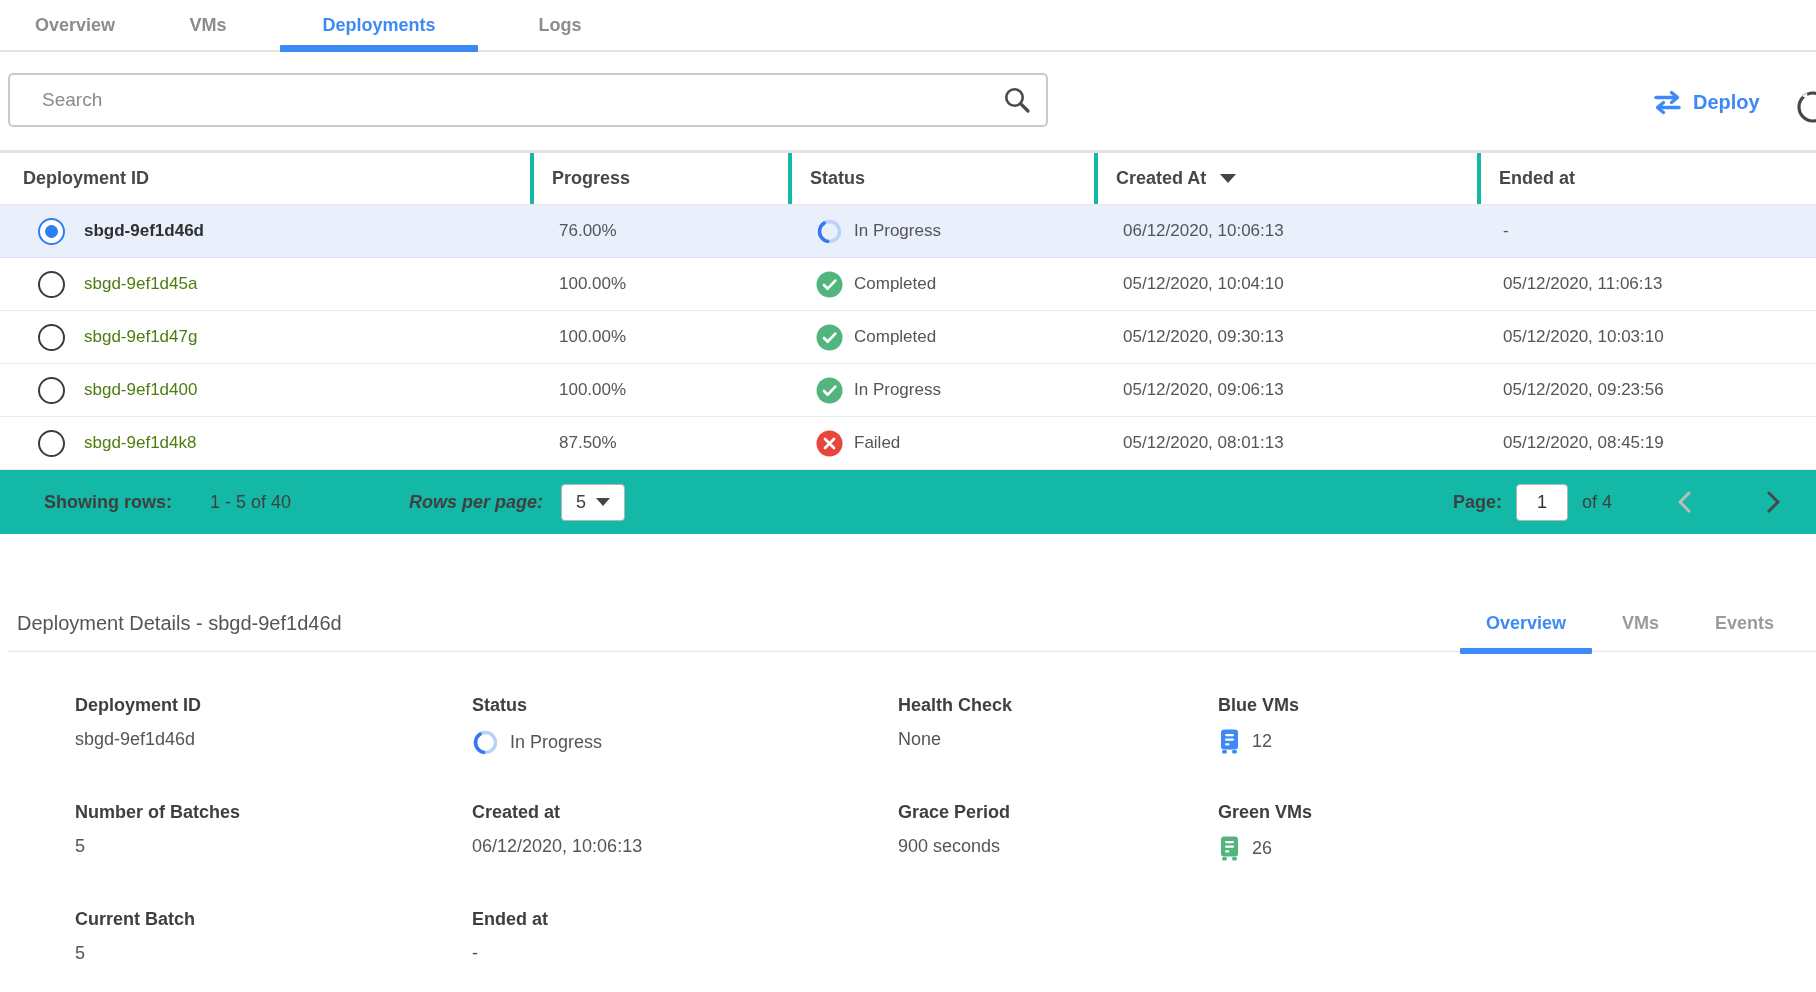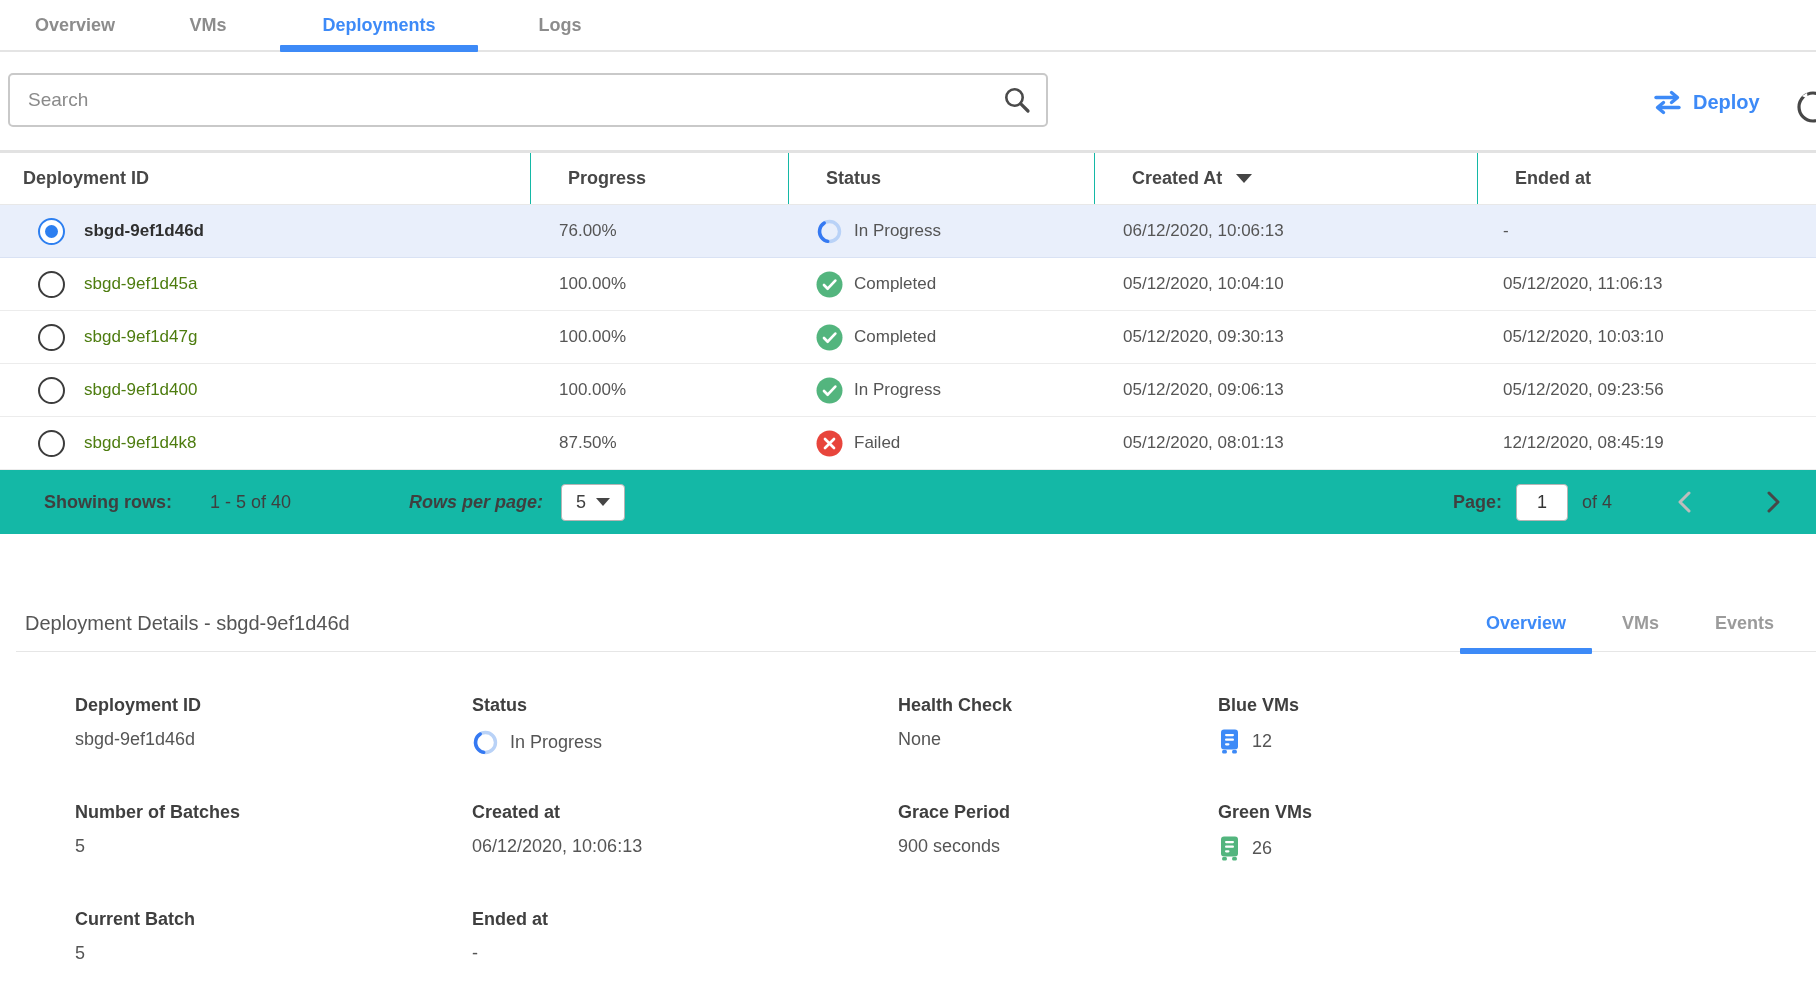--- a/index.html
+++ b/index.html
@@ -19,38 +19,38 @@
     font-weight:bold; font-size:18px; color:#8c8c8c; cursor:pointer; padding:0 10px; }
   .page-tab.w1{ width:130px; } .page-tab.w2{ width:96px; margin-left:20px; }
   .page-tab.w3{ width:206px; margin-left:20px; } .page-tab.w4{ width:116px; margin-left:20px; }
   .page-tab.active { color:var(--accent); }
   .page-tab.active::after { content:""; position:absolute; left:4px; right:4px; bottom:-2px;
     height:7px; background:var(--accent); border-radius:1px; }
 
   
   .search-box { position:absolute; left:8px; top:73px; width:1040px; height:54px;
     border:2px solid #c9c9c9; border-radius:5px; display:flex; align-items:center; background:#fff; }
-  .search-box input { flex:1; border:none; outline:none; height:100%; padding:0 18px;
+  .search-box input { flex:1; border:none; outline:none; height:100%; padding:0 32px;
     font-size:19px; color:#be185d; font-family:inherit; background:transparent; }
   .search-box input::placeholder { color:#8a8a8a; }
   .search-glass { margin-right:14px; cursor:pointer; }
 
   .deploy-btn { position:absolute; left:1652px; top:86px; height:32px; display:flex;
     align-items:center; gap:10px; color:var(--accent); font-weight:bold; font-size:20px;
     cursor:pointer; background:none; border:none; font-family:inherit;justify-content:center; }
   .refresh-partial { position:absolute; left:1794px; top:88px; cursor:pointer; }
 
   
   .dep-table { position:absolute; top:150px; left:0; right:0; }
   .thead { display:flex; height:55px; border-top:3px solid #e2e2e2; border-bottom:1px solid #e8e8e8;
     font-weight:bold; font-size:18px; color:#474747; align-items:stretch; }
   .th { display:flex; align-items:center; cursor:pointer; }
   .col1{ width:530px; } .col2{ width:258px; } .col3{ width:306px; } .col4{ width:383px; } .col5{ flex:1; }
   .th.col1{ padding-left:23px; }
-  .th.col2,.th.col3,.th.col4,.th.col5 { border-left:1px solid #14b8a6; padding-left:37px; }
+  .th.col2,.th.col3,.th.col4,.th.col5 { border-left:4px solid #14b8a6; padding-left:18px; }
   .sort-caret { width:0; height:0; margin-left:14px; border-left:8px solid transparent;
     border-right:8px solid transparent; border-top:9px solid #454545; }
 
   .trow { display:flex; align-items:center; height:53px; border-bottom:1px solid #ececec;
     font-size:17px; color:#555; cursor:pointer; background:#fff; }
   .trow.selected { background:var(--sel-row); border-bottom-color:#d9e2f4; }
   .cell { display:flex; align-items:center; height:100%; }
   .cell.col1 { padding-left:38px; }
   .cell.col2 { padding-left:29px; }
   .cell.col3 { padding-left:28px; gap:11px; }
@@ -77,21 +77,21 @@
   .dd-caret { width:0; height:0; border-left:7px solid transparent; border-right:7px solid transparent;
     border-top:8px solid #454545; }
   .page-group { margin-left:auto; display:flex; align-items:center; margin-right:34px; }
   .page-input { width:52px; height:37px; margin:0 14px; background:#fff; border:1.5px solid #b5b5b5;
     border-radius:4px; text-align:center; font-size:18px; color:#333; font-family:inherit; outline:none; }
   .chev { background:none; border:none; cursor:pointer; padding:0; }
   .chev.prev { margin-left:64px; }
   .chev.next { margin-left:74px; }
 
   
-  .details-head { position:absolute; left:16px; right:0; top:596px; height:56px;
+  .details-head { position:absolute; left:8px; right:0; top:596px; height:56px;
     border-bottom:1px solid #e6e6e6; display:flex; align-items:center; }
   .details-title { margin-left:9px; font-size:20px; color:#555; }
   .detail-tabs { margin-left:auto; display:flex; height:100%; margin-right:14px; }
   .dtab { position:relative; display:flex; align-items:center; padding:0 28px;
     font-weight:bold; font-size:18px; color:#9b9b9b; cursor:pointer; }
   .dtab.active { color:var(--accent); }
   .dtab.active::after { content:""; position:absolute; left:2px; right:2px; bottom:-3px;
     height:6px; background:var(--accent); border-radius:1px; }
 
   
@@ -259,21 +259,21 @@
         <div class="cell col3">
           <span class="sicon">
             <svg width="27" height="27" viewBox="0 0 27 27">
               <circle cx="13.5" cy="13.5" r="13" fill="#e8453c"></circle>
               <path d="M9 9 L18 18 M18 9 L9 18" stroke="#fff" stroke-width="2.7" stroke-linecap="round"></path>
             </svg>
           </span>
           <span class="stext">Failed</span>
         </div>
         <div class="cell col4">05/12/2020, 08:01:13</div>
-        <div class="cell col5">12/12/2020, 08:45:19</div>
+        <div class="cell col5">05/12/2020, 08:45:19</div>
       </div>
     </div>
 
   <div class="tfoot">
     <span class="bold showing-label">Showing rows:</span>
     <span class="showing-value">1 - 5 of 40</span>
     <span class="bold rpp-label">Rows per page:</span>
     <span class="select-box">
       <span>5</span>
       <span class="dd-caret"></span>

